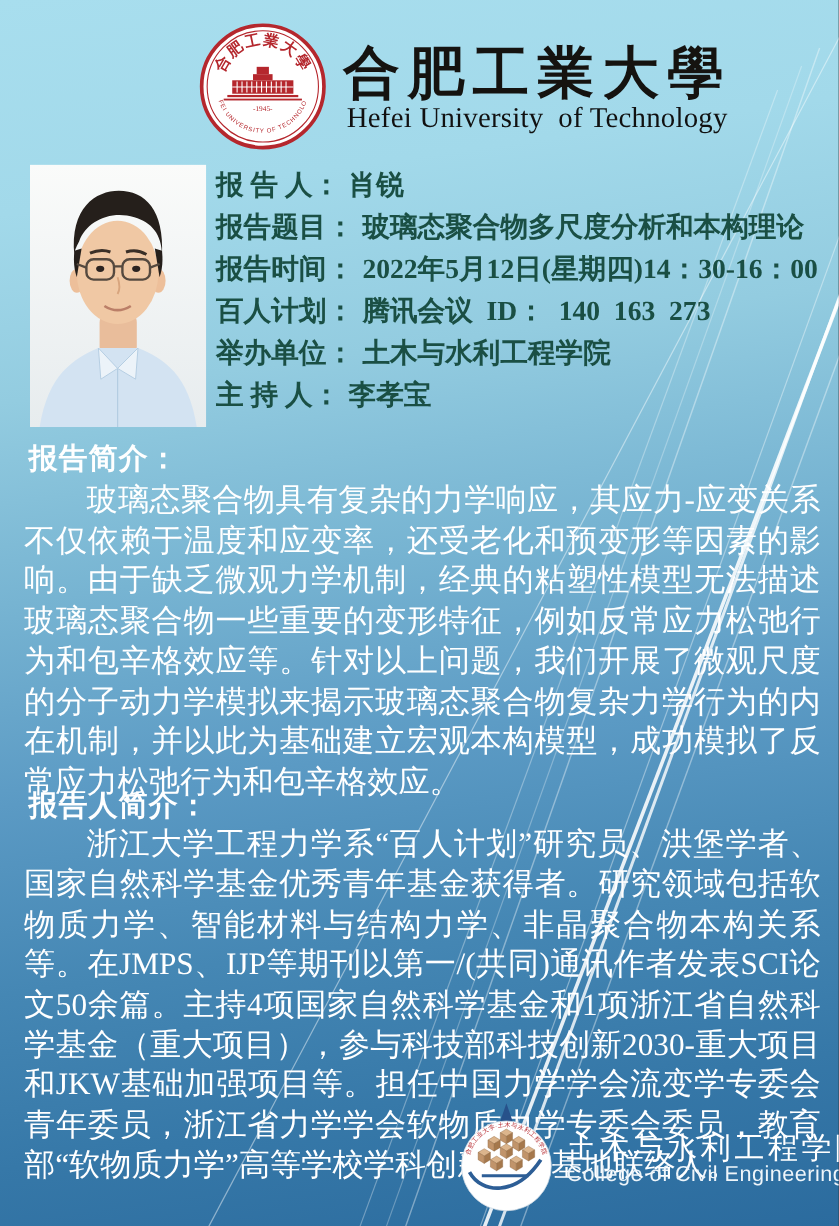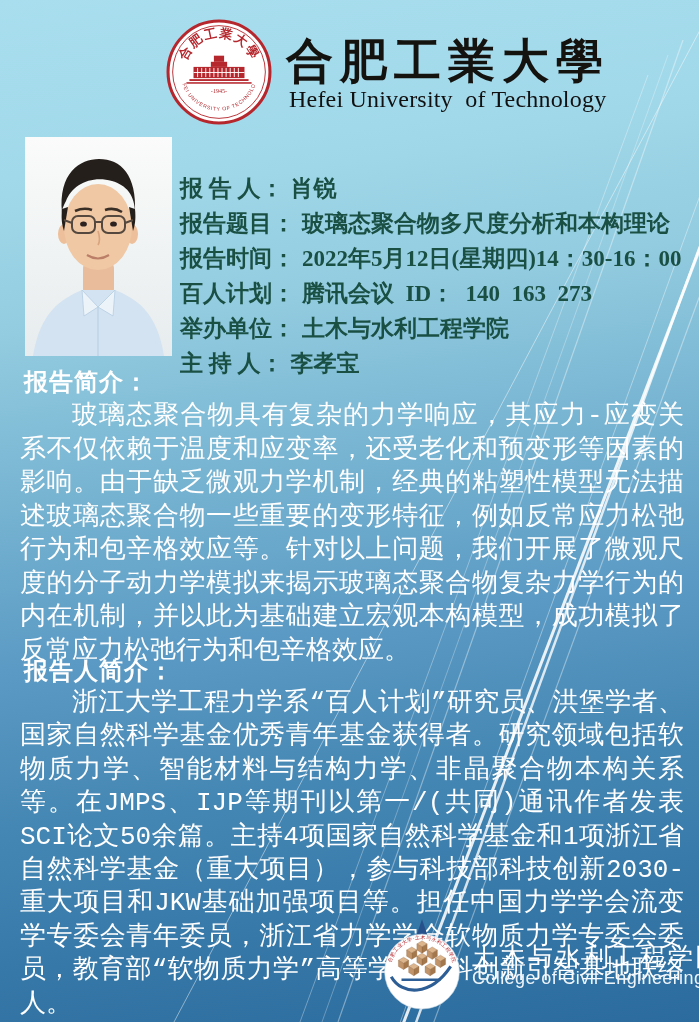--- a/index.html
+++ b/index.html
@@ -18,37 +18,37 @@
     font-size:47px;letter-spacing:7px;color:#151310;white-space:pre;
   }
   .univ-en{
     position:absolute;left:289px;top:86px;
     font-family:"Liberation Serif",serif;font-size:24px;color:#111;white-space:pre;letter-spacing:0.2px;
   }
   
   .photo{position:absolute;left:25px;top:137px;width:147px;height:219px;overflow:hidden;}
   .photo svg{display:block;}
   
-  .info{position:absolute;left:180px;top:137px;width:515px;margin-top:34px;}
+  .info{position:absolute;left:180px;top:137px;width:515px;}
   .info-row{height:35px;line-height:35px;white-space:nowrap;}
   .info-label,.info-value{
     font-family:"Liberation Serif",serif;font-weight:bold;font-size:23px;color:#1a4f44;white-space:pre;
   }
   .info-value{margin-left:7px;}
   
   .section-heading{
     position:absolute;left:24px;
     font-size:24px;font-weight:bold;color:#ffffff;letter-spacing:1px;
     font-family:"Liberation Sans",sans-serif;
   }
   .abstract-heading{top:366px;}
   .bio-heading{top:655px;text-align:center;}
   .para{
     position:absolute;left:20px;width:664px;margin:0;
-    font-family:Liberation Mono, monospace;font-size:26px;line-height:33.5px;color:#ffffff;
+    font-family:Liberation Serif, serif;font-size:26px;line-height:33.5px;color:#ffffff;
     text-align:justify;text-indent:2em;text-justify:inter-ideograph;
   }
   .abstract-text{top:400px;}
   .bio-text{top:687px;line-height:33.4px;}
   
   .footer{position:absolute;left:0;top:915px;width:699px;height:107px;}
   .college-logo{position:absolute;left:381px;top:2px;width:82px;height:103px;}
   .college-cn{
     position:absolute;left:472px;top:25px;
     font-family:"Liberation Serif",serif;font-size:25px;color:#ffffff;letter-spacing:3px;white-space:pre;

